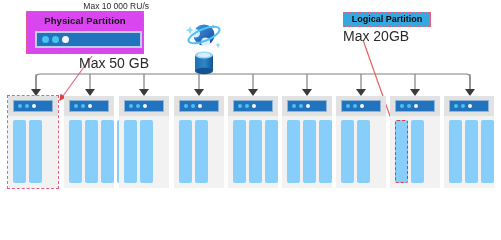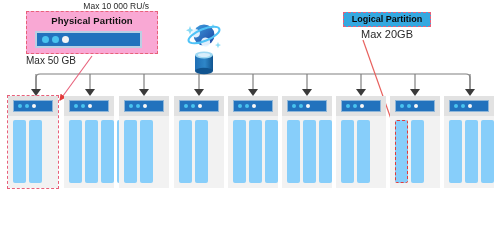--- a/index.html
+++ b/index.html
@@ -15,23 +15,23 @@
     font-family: "Liberation Sans", sans-serif;
     -webkit-font-smoothing: antialiased;
   }
 
   
   .abs { position: absolute; }
 
   
   #physical-callout {
     left: 26px; top: 11px;
-    width: 132px; height: 43px;
+    width: 118px; height: 43px;
     border: 1px dashed #e8607a;
-    background: #f9a8d4;
+    background: #d946ef;
     box-sizing: border-box;
   }
   #physical-callout-title {
     position: absolute;
     left: 0; right: 0; top: 3px;
     text-align: center;
     font-size: 9.5px;
     font-weight: bold;
     color: #111111;
     letter-spacing: .1px;
@@ -63,22 +63,22 @@
   #label-max-rus {
     left: 26px; top: 1px;
     width: 123px;
     text-align: right;
     font-size: 8.5px;
     color: #2a2a2a;
   }
   #label-max-gb {
     left: 26px; top: 55px;
     width: 123px;
-    text-align: left;
-    font-size: 10px;
+    text-align: right;
+    font-size: 14px;
     color: #2a2a2a;
   }
 
   
   #logical-callout {
     left: 343px; top: 12px;
     width: 88px; height: 15px;
     border: 1px dashed #e8607a;
     background: #35a8e0;
     box-sizing: border-box;
@@ -88,22 +88,22 @@
     position: absolute;
     left: 0; right: 0; top: 1px;
     text-align: center;
     font-size: 9px;
     font-weight: bold;
     color: #0a0a0a;
   }
   #label-max-20gb {
     left: 343px; top: 28px;
     width: 88px;
-    text-align: center;
-    font-size: 11px;
+    text-align: left;
+    font-size: 14px;
     color: #2a2a2a;
   }
 
   
   #cosmos-icon { left: 183px; top: 16px; width: 44px; height: 60px; }
 
   
   #connectors, #red-arrows {
     left: 0; top: 0; width: 501px; height: 200px;
     pointer-events: none;

